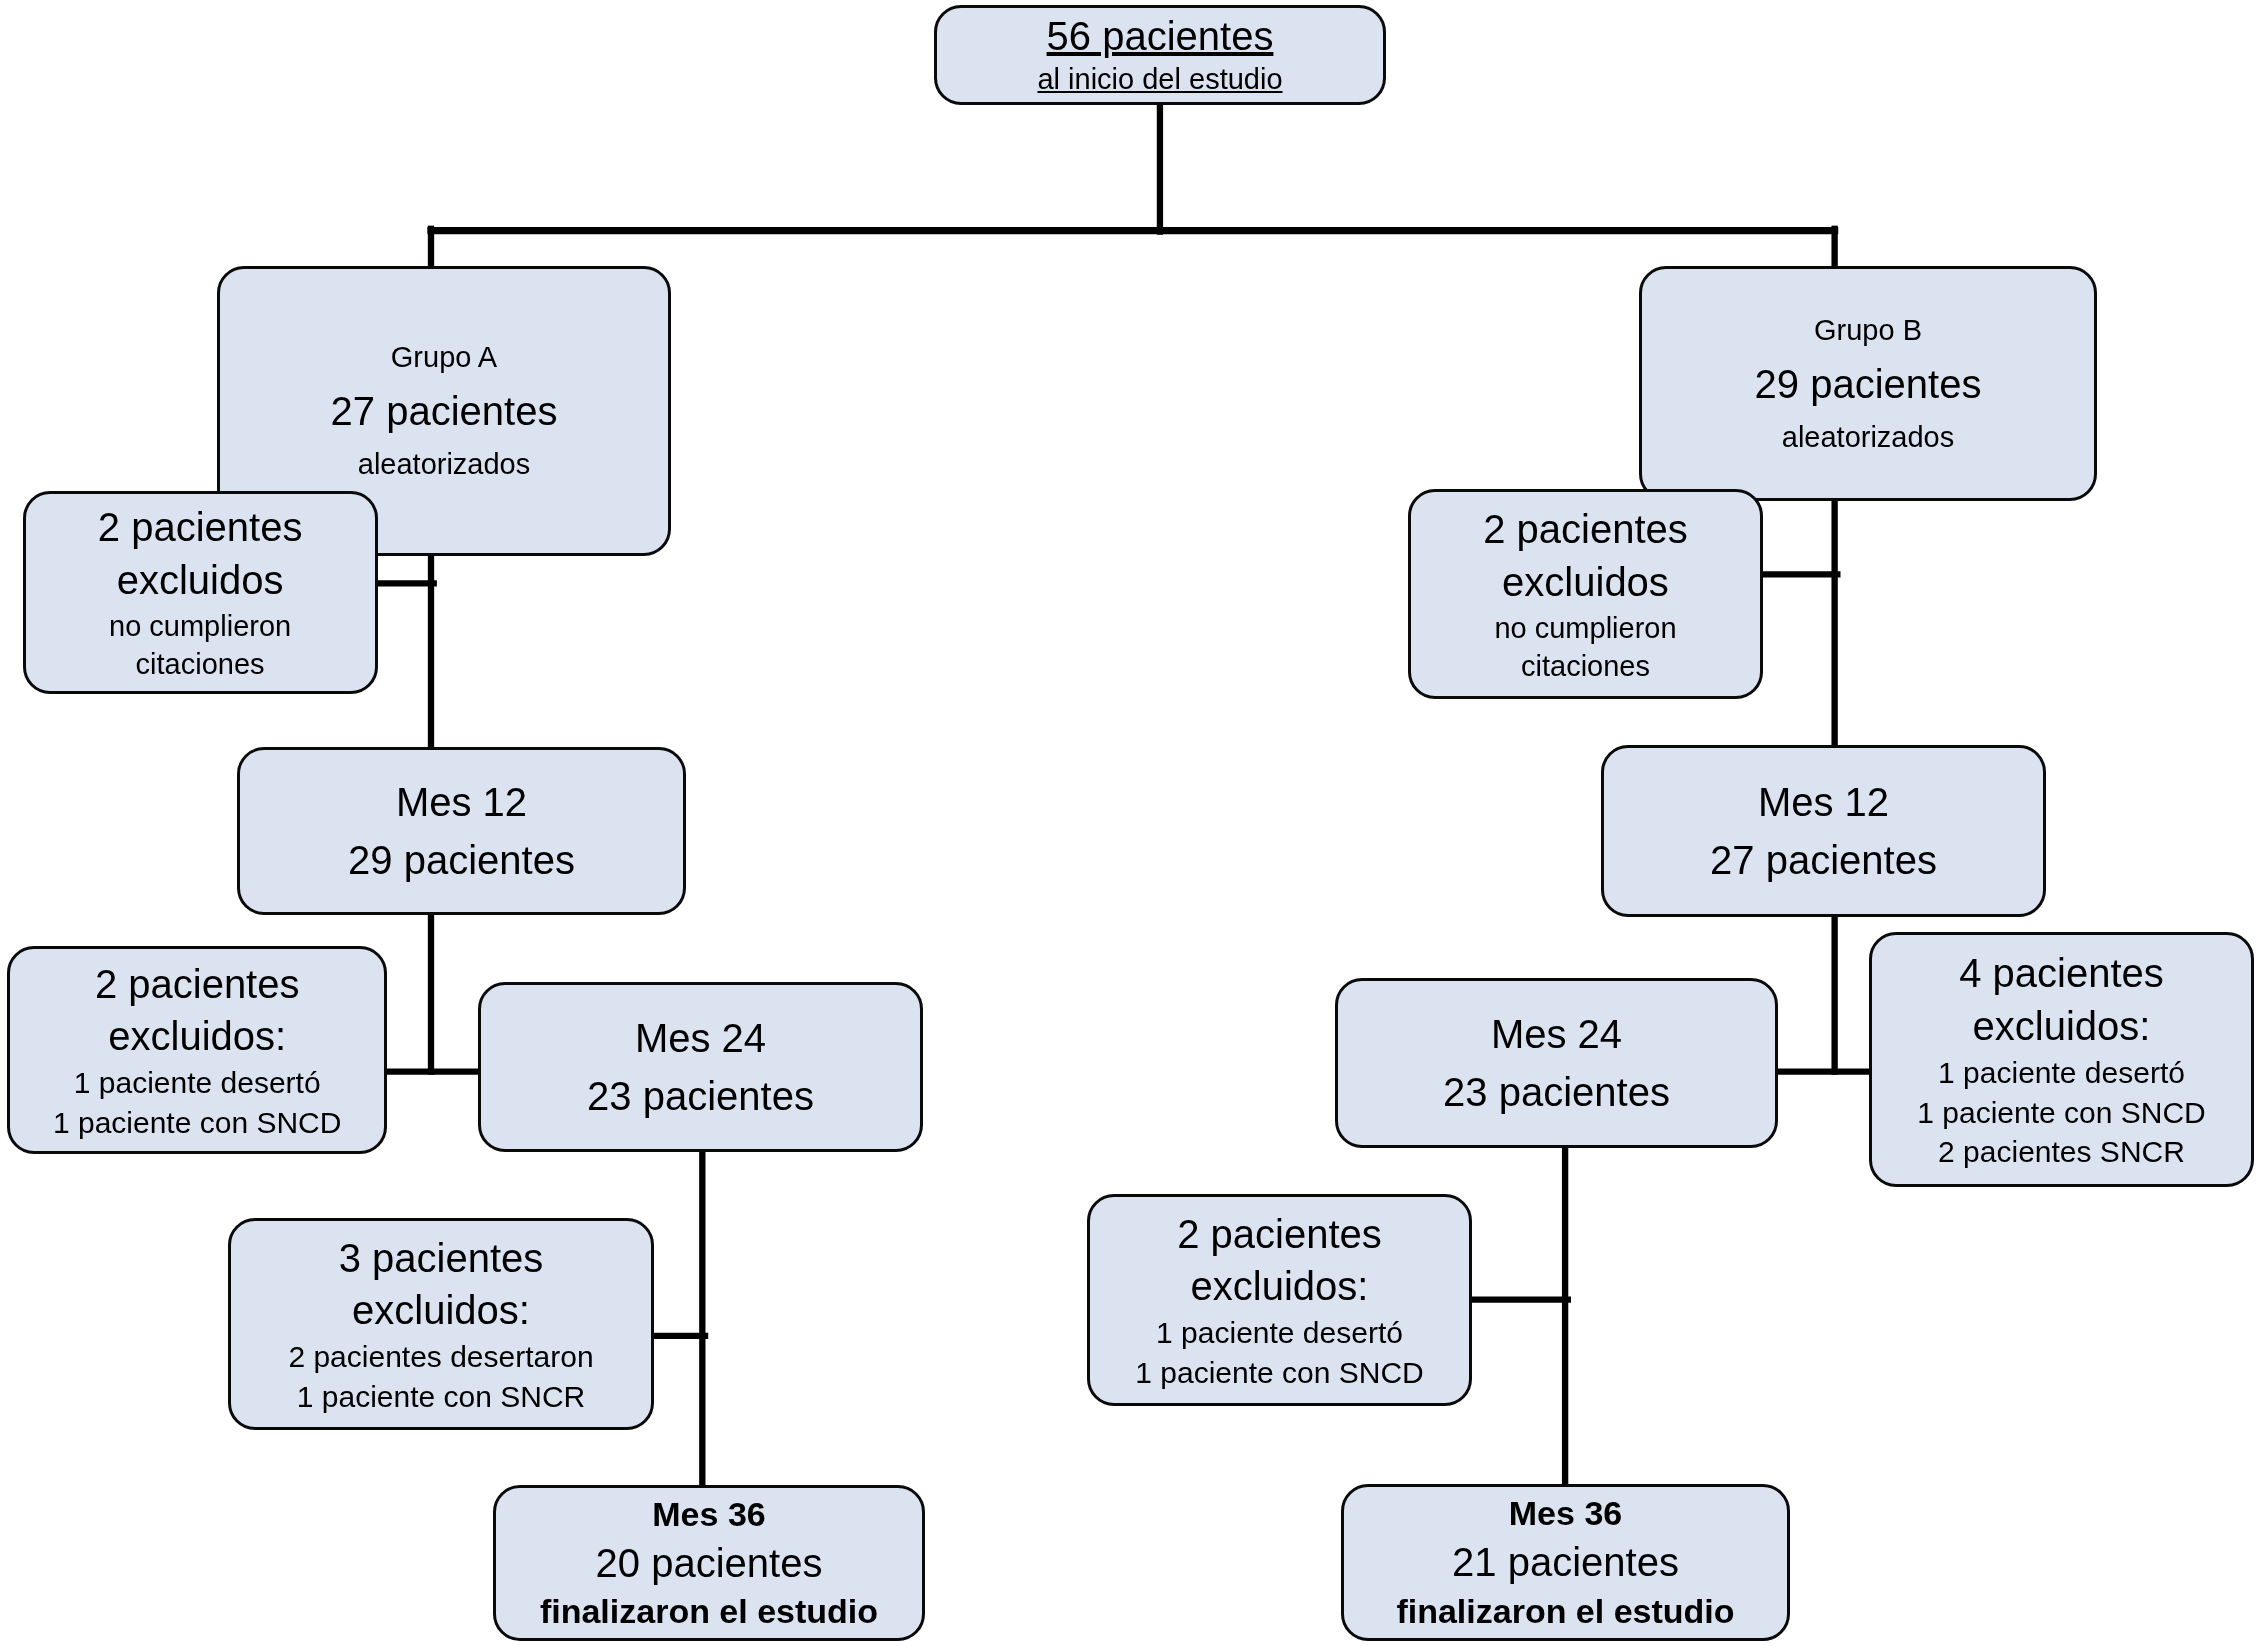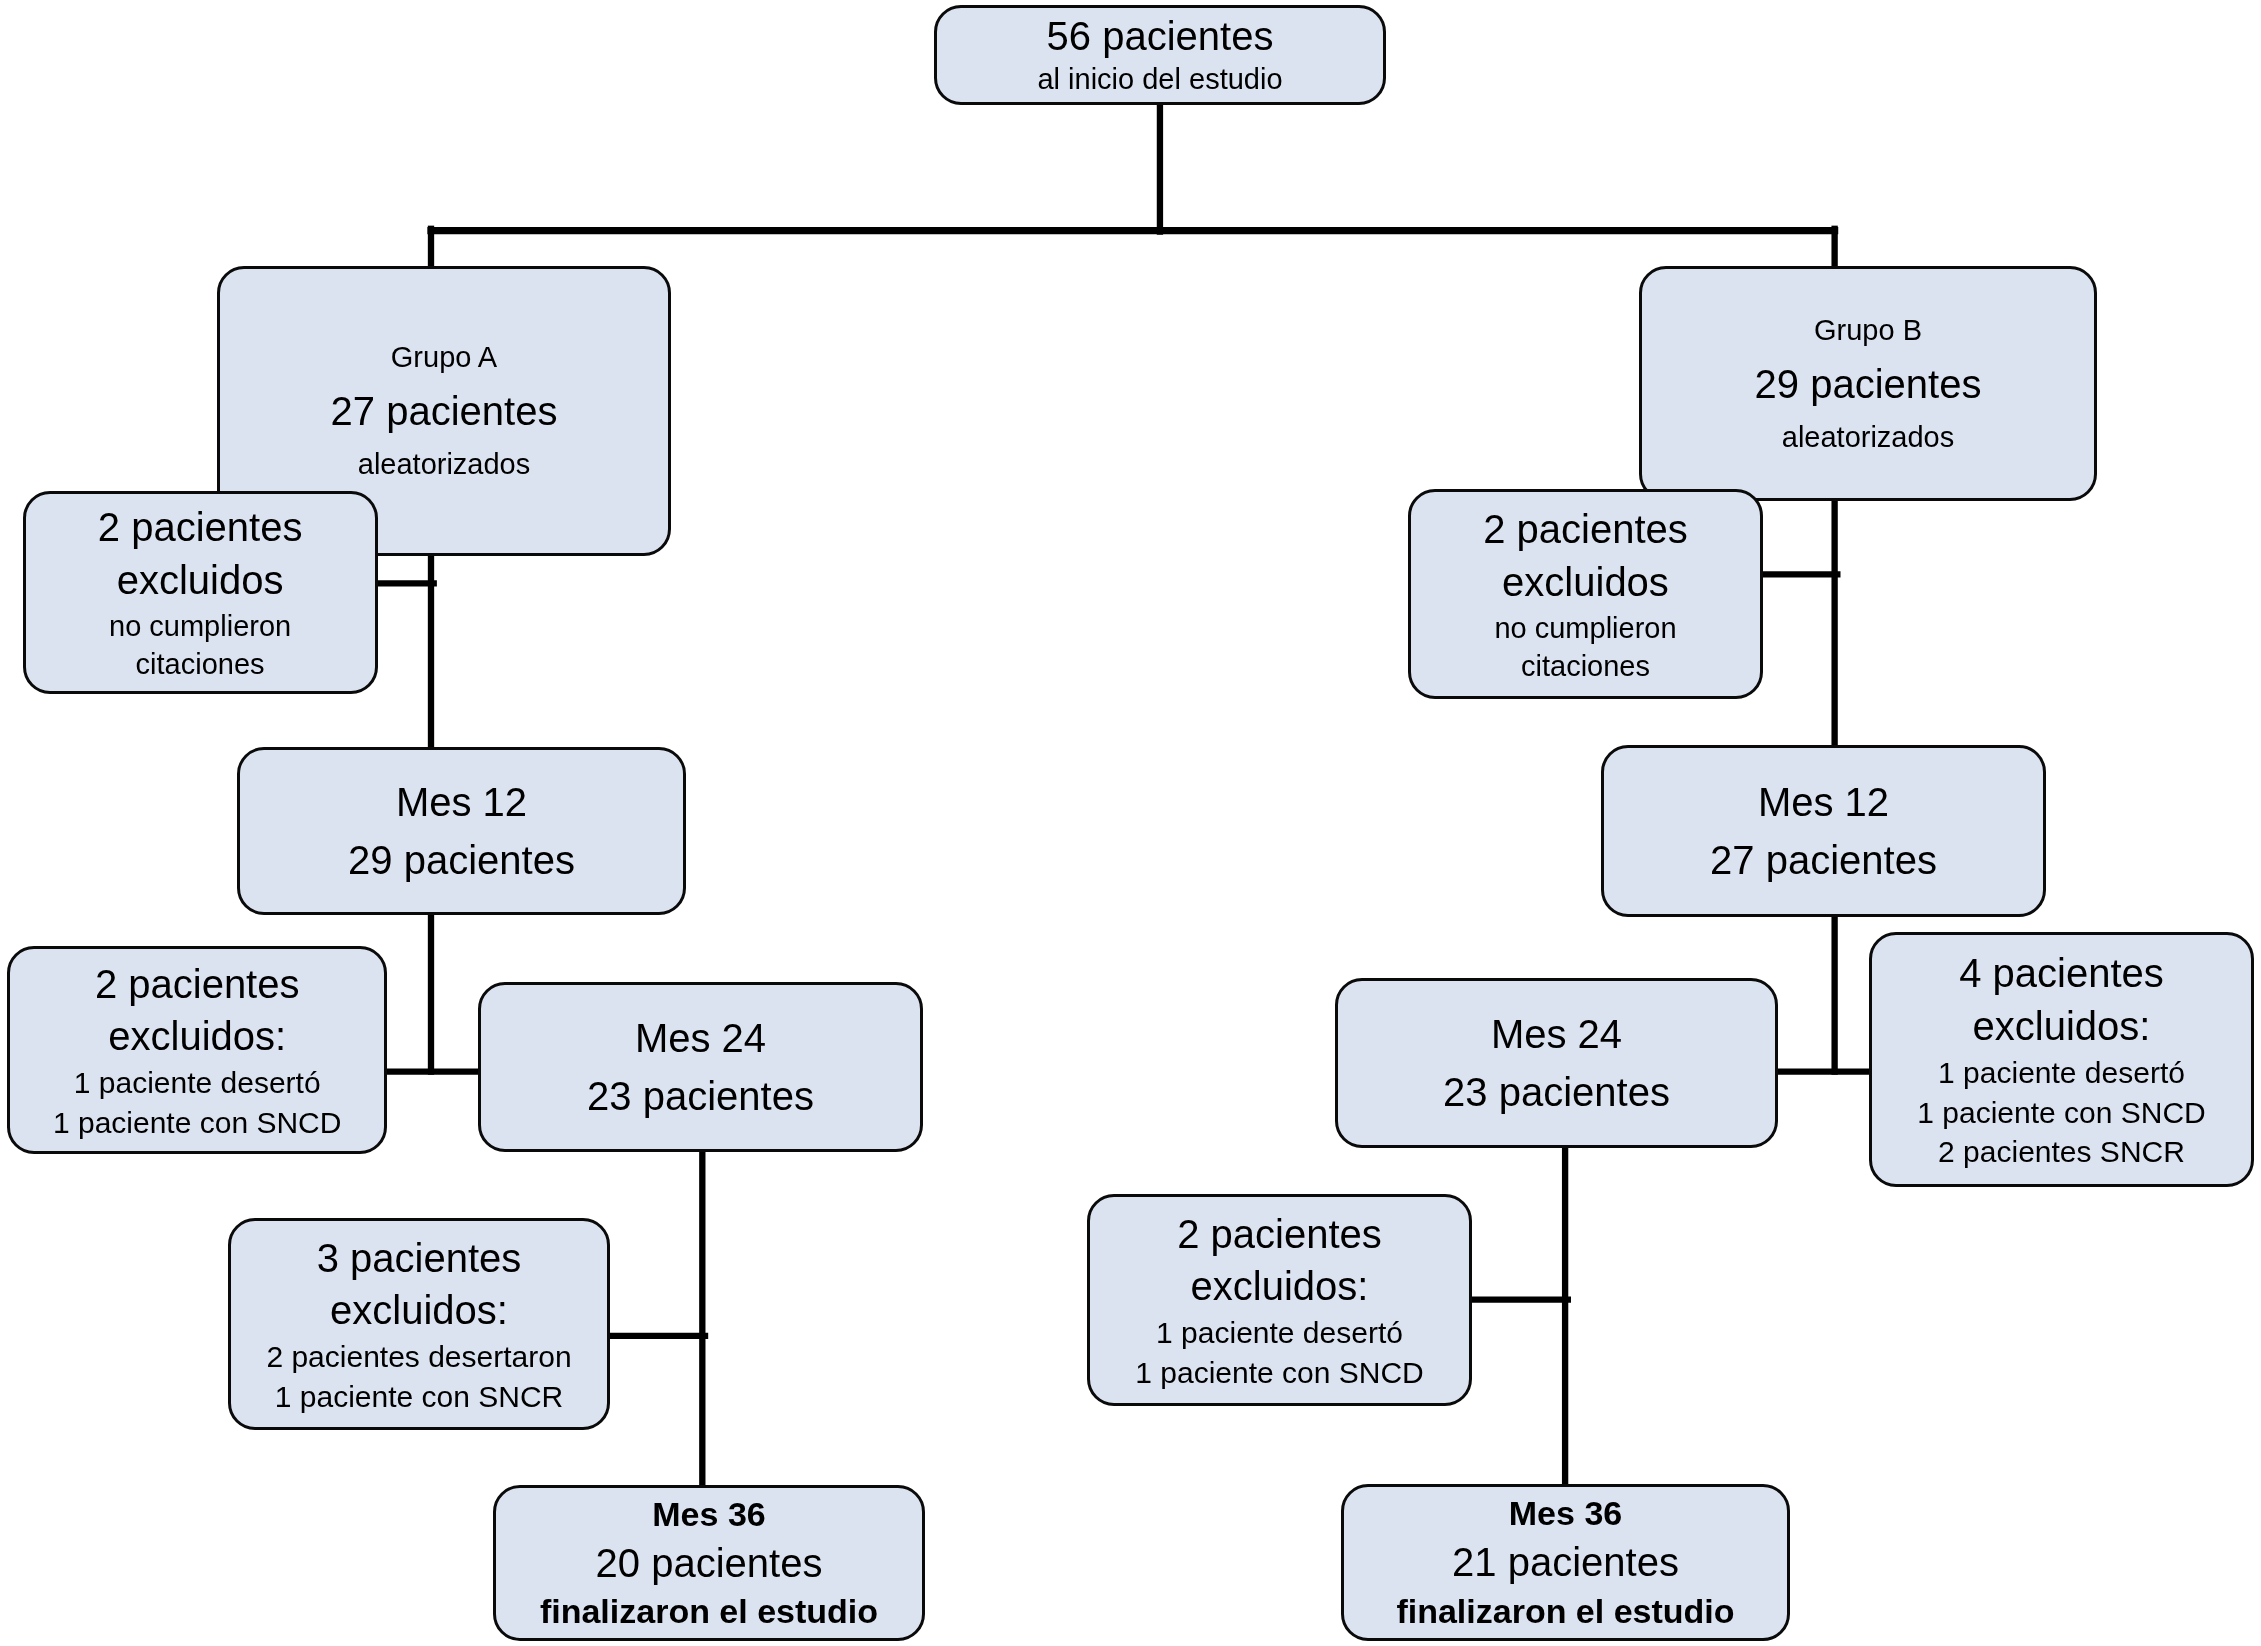--- a/index.html
+++ b/index.html
@@ -9,21 +9,21 @@
   svg.wires{position:absolute;left:0;top:0;}
   .node{position:absolute;box-sizing:border-box;background:#dbe3f0;
         border:3.6px solid #0a0a0a;border-radius:27px;
         display:flex;flex-direction:column;justify-content:center;
         align-items:center;text-align:center;}
   .ln{line-height:1.32;white-space:nowrap;}
   .lg{font-size:40px;}
   .md{font-size:29px;}
   .md2{font-size:34px;font-weight:bold;}
   .sm{font-size:30px;}
-  .tight .ln{line-height:1.25;}
+  .tight .ln{line-height:1.25;text-decoration:underline;}
   .mid .ln{line-height:1.45;}
   .roomy .ln{line-height:1.55;}
 </style>
 </head>
 <body>
 
 <div id="canvas">
 
   <svg class="wires" width="2262" height="1646" viewBox="0 0 2500 1820">
     <g stroke="#000000" stroke-width="7" stroke-linecap="square">
@@ -74,21 +74,21 @@
     <div class="ln lg">excluidos:</div>
     <div class="ln sm">1 paciente desertó</div>
     <div class="ln sm">1 paciente con SNCD</div>
   </div>
 
   <div class="node mid" style="left:478px;top:982px;width:445px;height:170px">
     <div class="ln lg">Mes 24</div>
     <div class="ln lg">23 pacientes</div>
   </div>
 
-  <div class="node" style="left:228px;top:1218px;width:382px;height:212px">
+  <div class="node" style="left:228px;top:1218px;width:426px;height:212px">
     <div class="ln lg">3 pacientes</div>
     <div class="ln lg">excluidos:</div>
     <div class="ln sm">2 pacientes desertaron</div>
     <div class="ln sm">1 paciente con SNCR</div>
   </div>
 
   <div class="node" style="left:493px;top:1485px;width:432px;height:156px">
     <div class="ln md2">Mes 36</div>
     <div class="ln lg">20 pacientes</div>
     <div class="ln md2">finalizaron el estudio</div>

